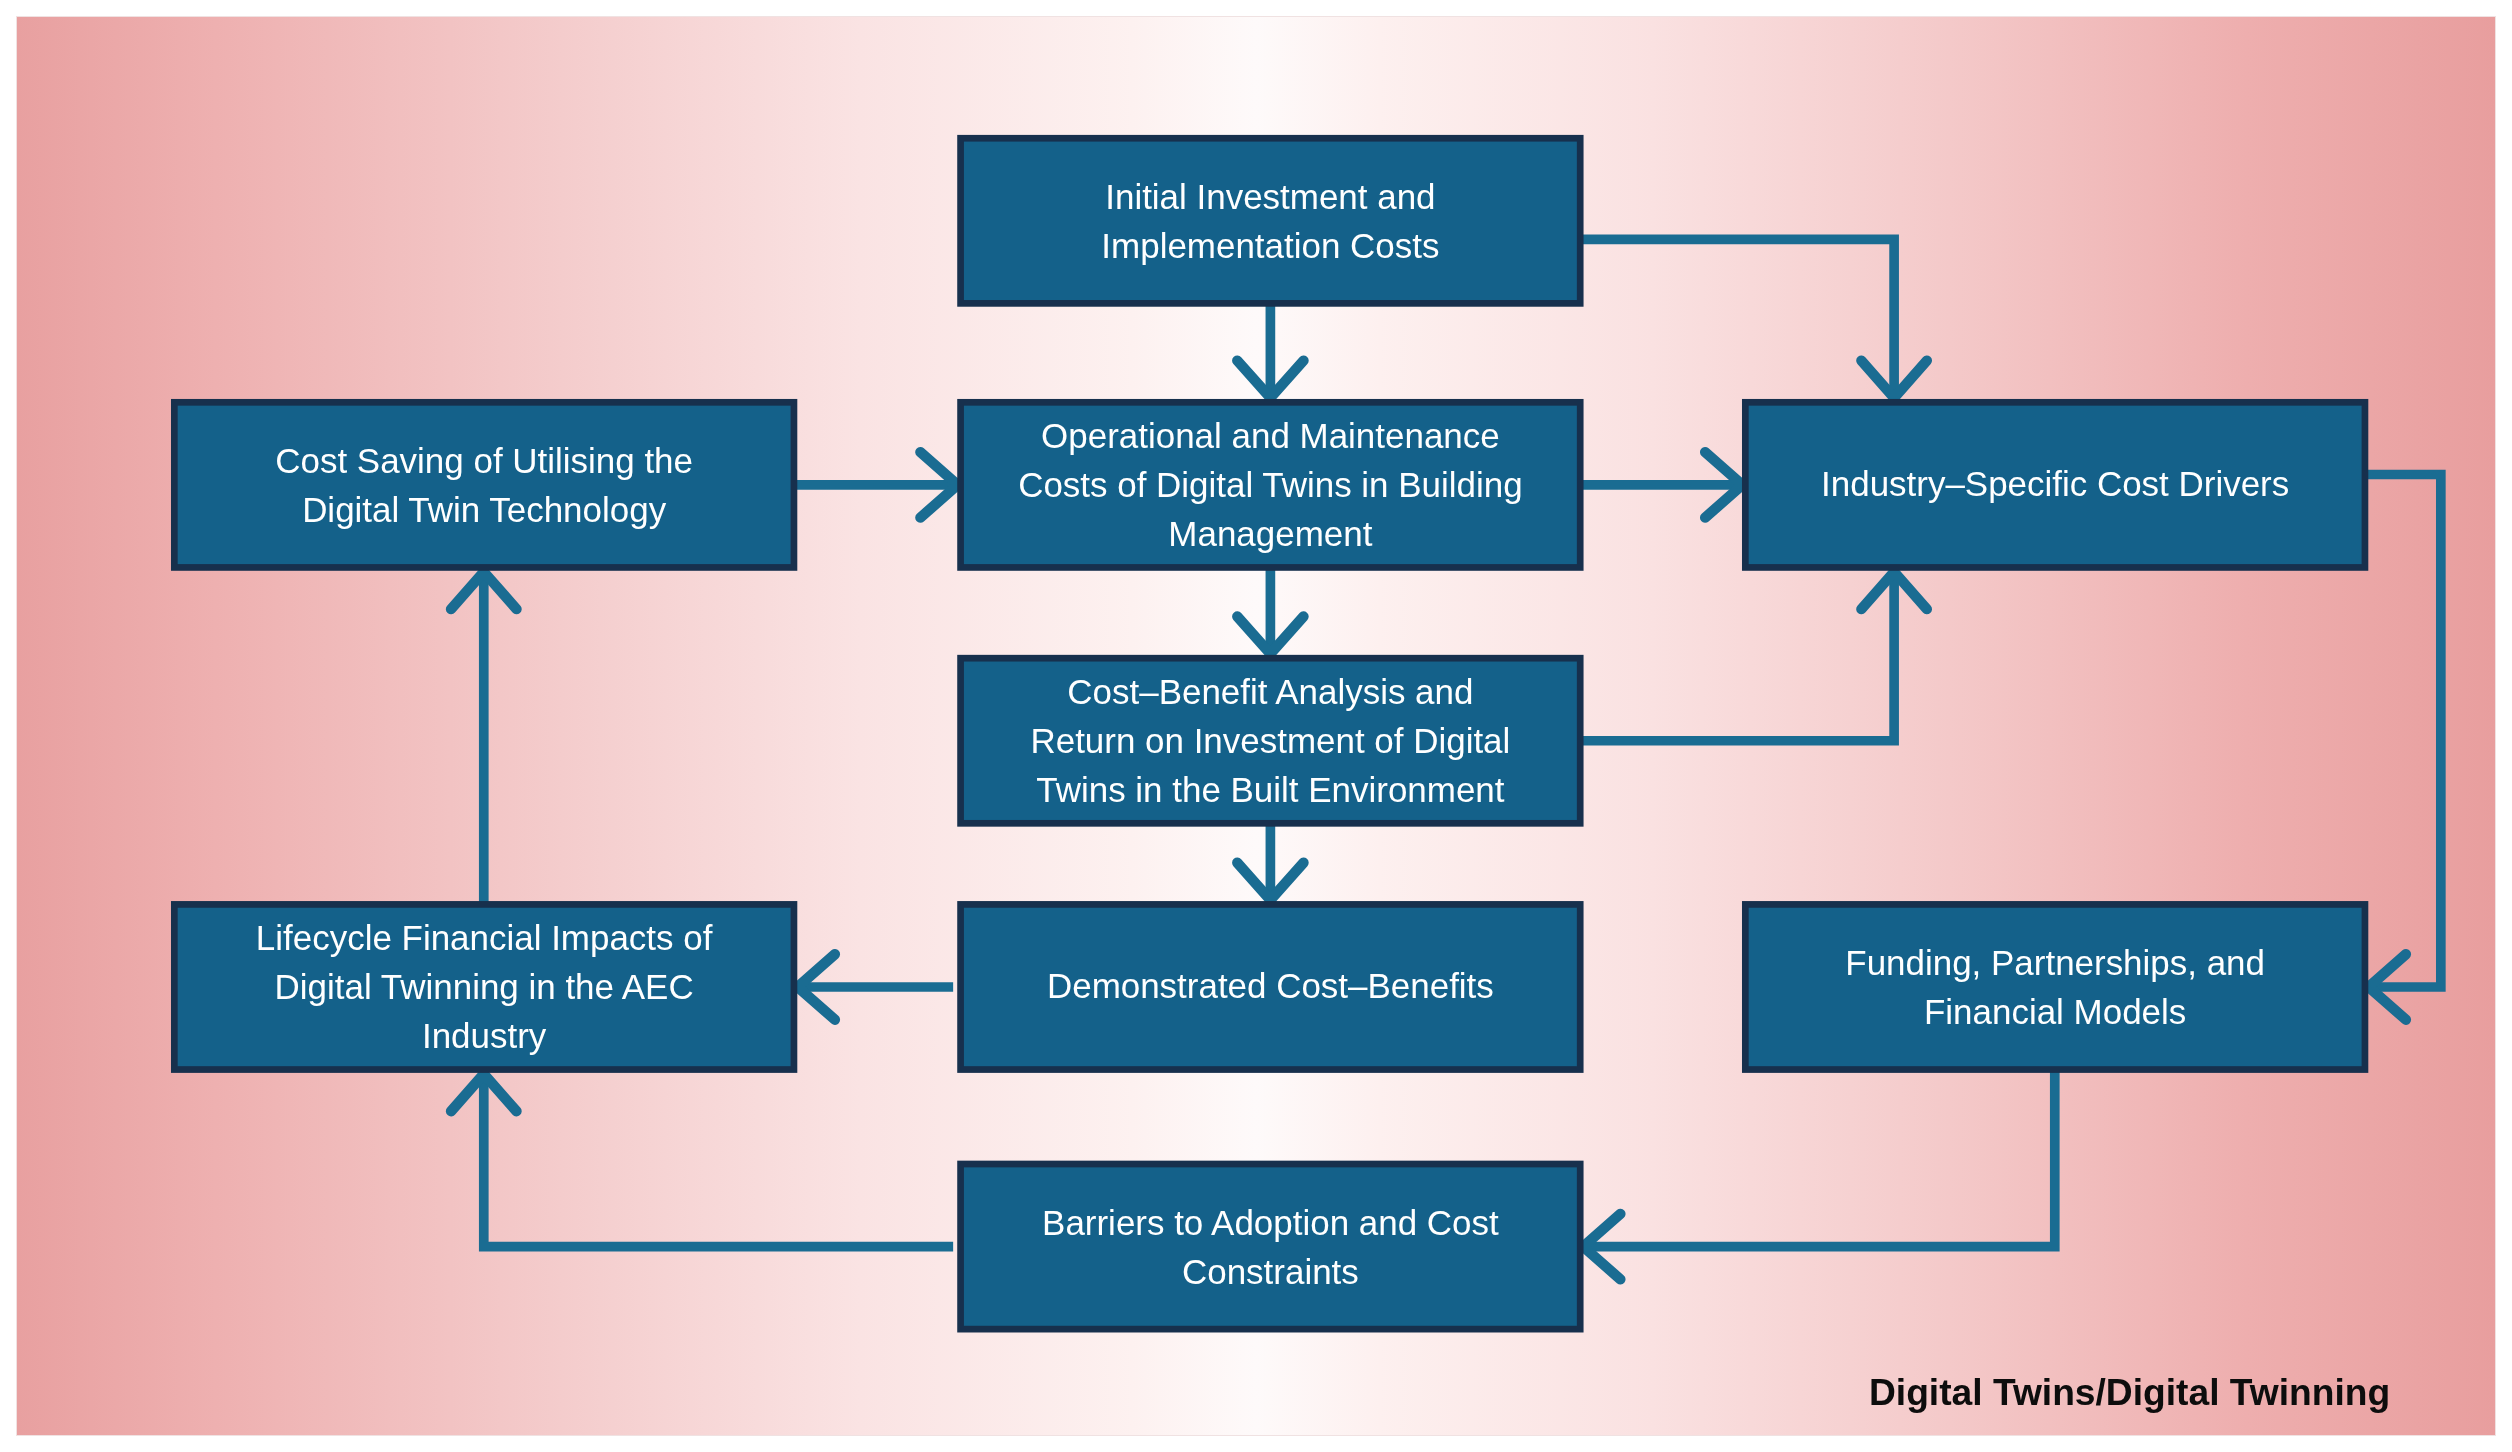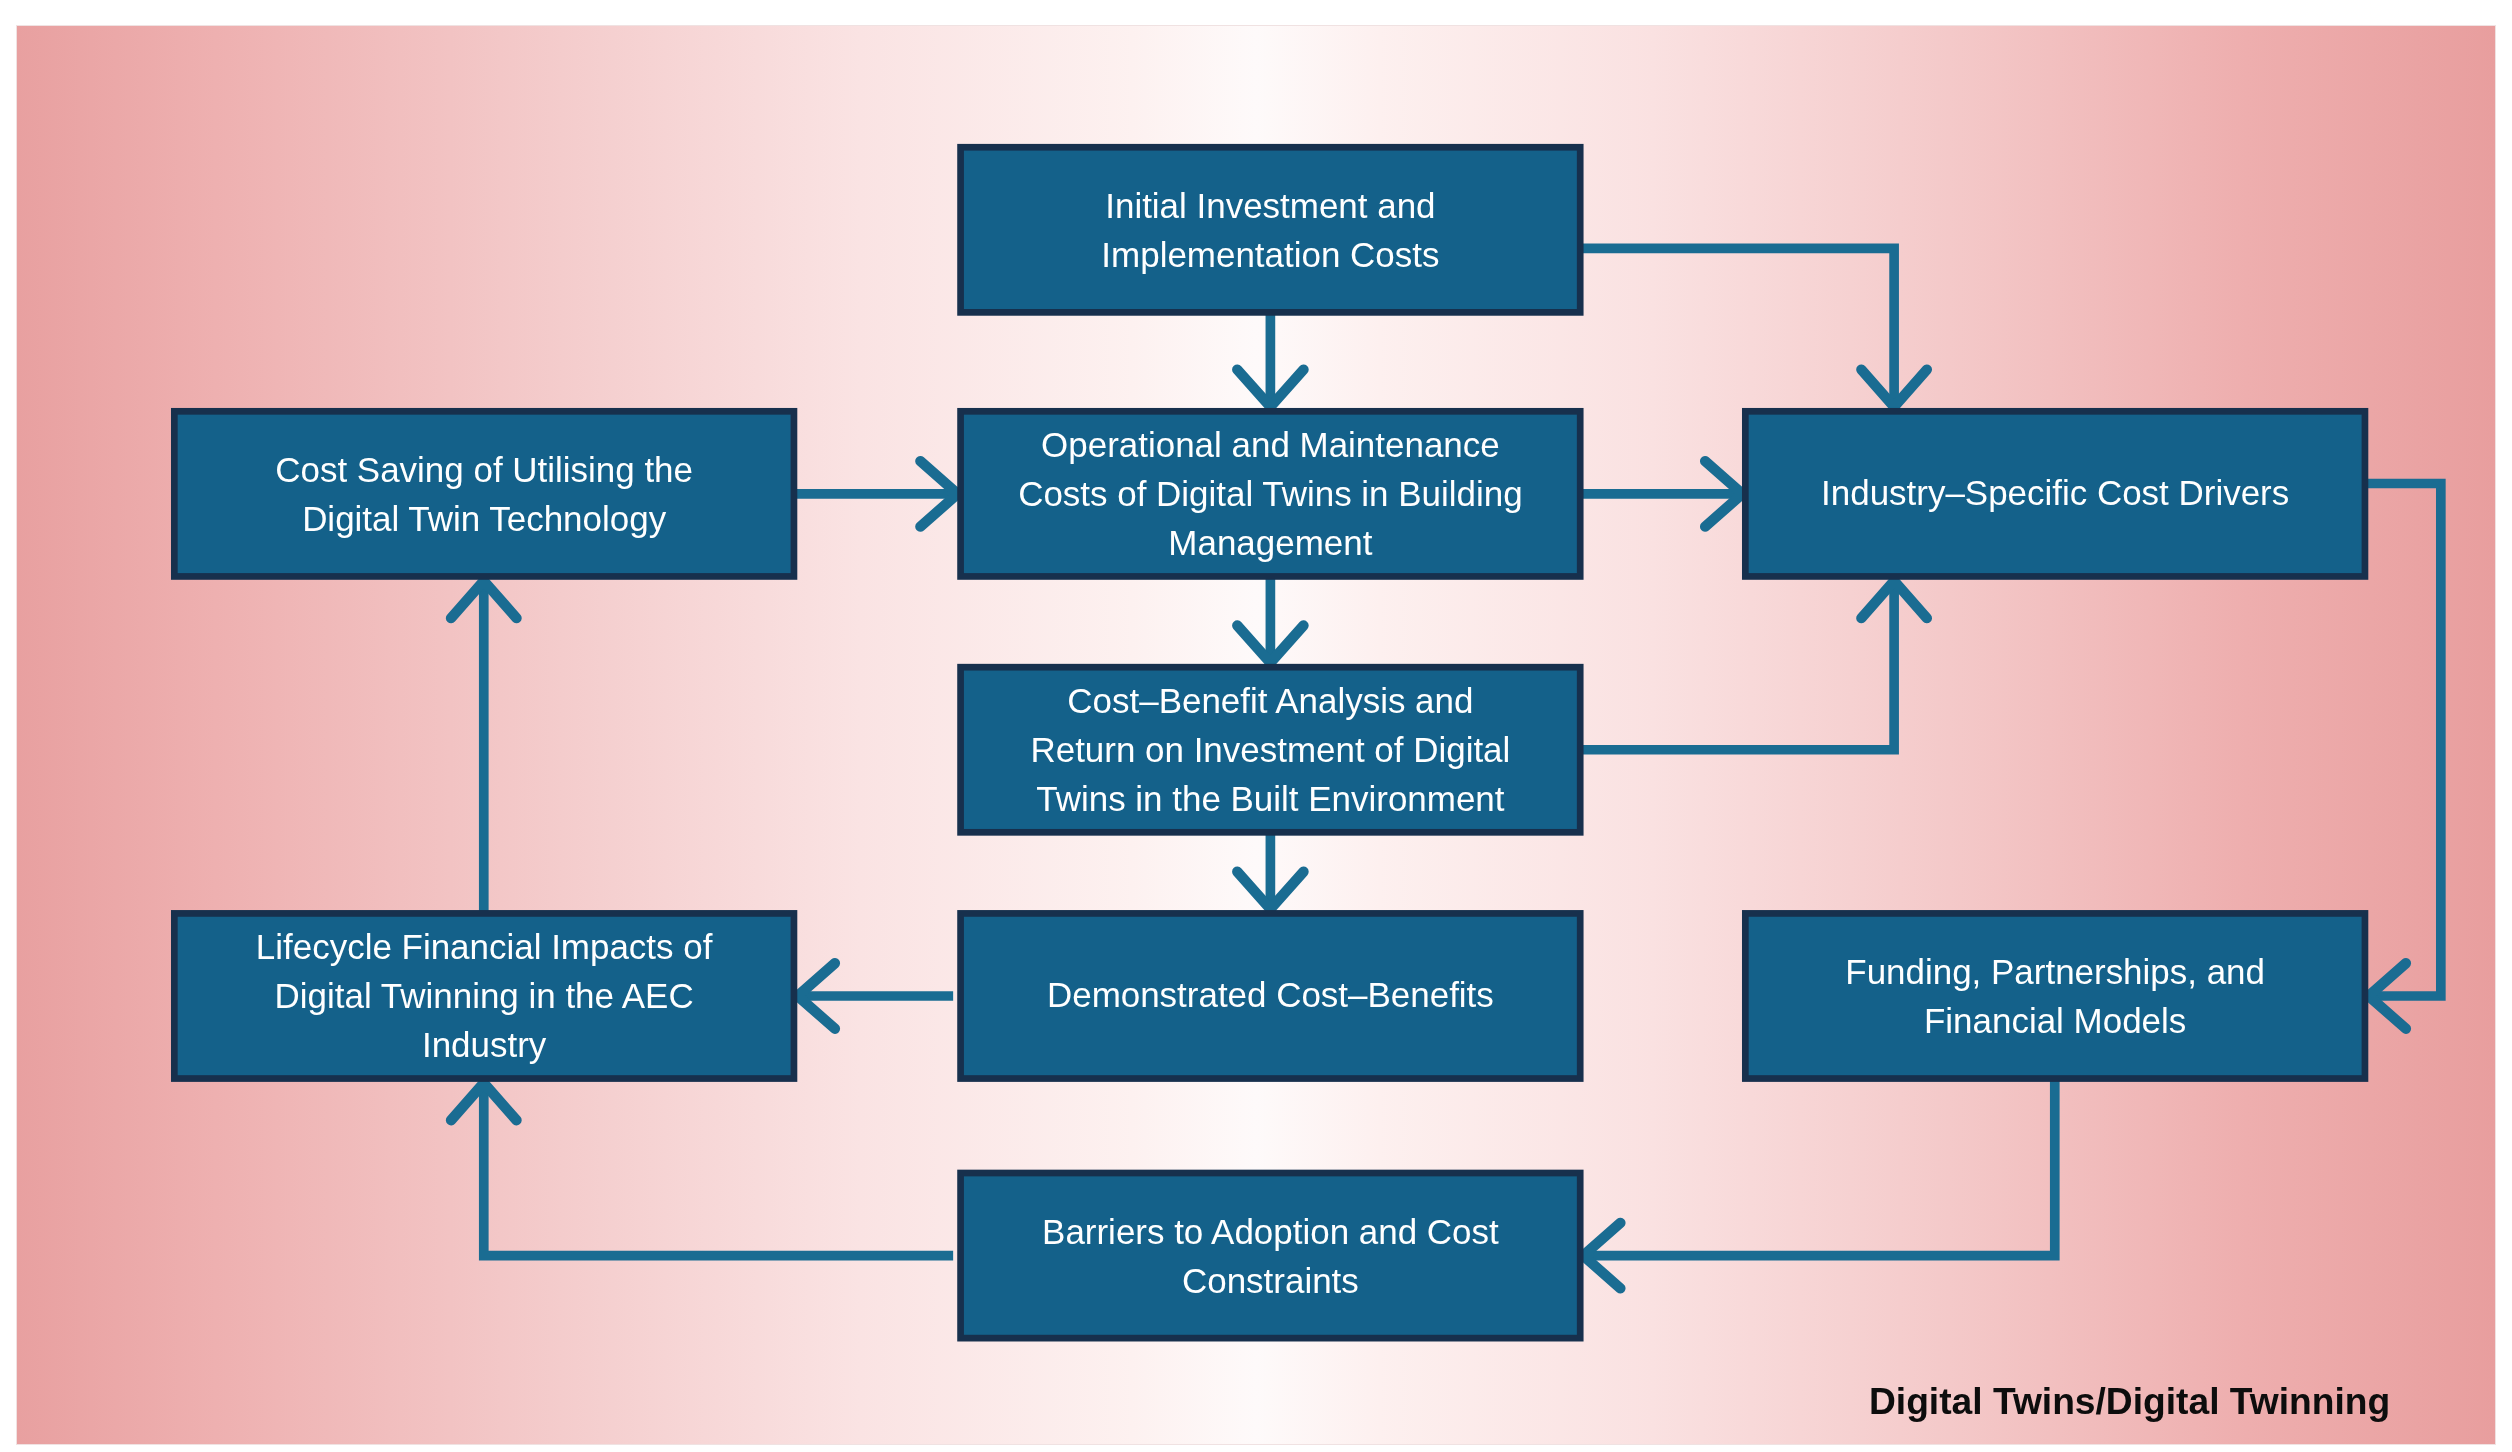--- a/index.html
+++ b/index.html
@@ -30,21 +30,20 @@
         #fae3e3 34%,
         #fdf1f0 45%,
         #fefafa 50%,
         #fdf0ef 55%,
         #fae1e1 66%,
         #f4c9c9 78%,
         #eeaeae 90%,
         #e89e9e 100%);
     border: 0.7px solid #f0e2e2;
     box-sizing: border-box;
-    margin-top: 9px;
   }
   #flow {
     position: absolute;
     left: 0;
     top: 0;
     width: 2480px;
     height: 1420px;
     display: block;
   }
   .node-rect {

